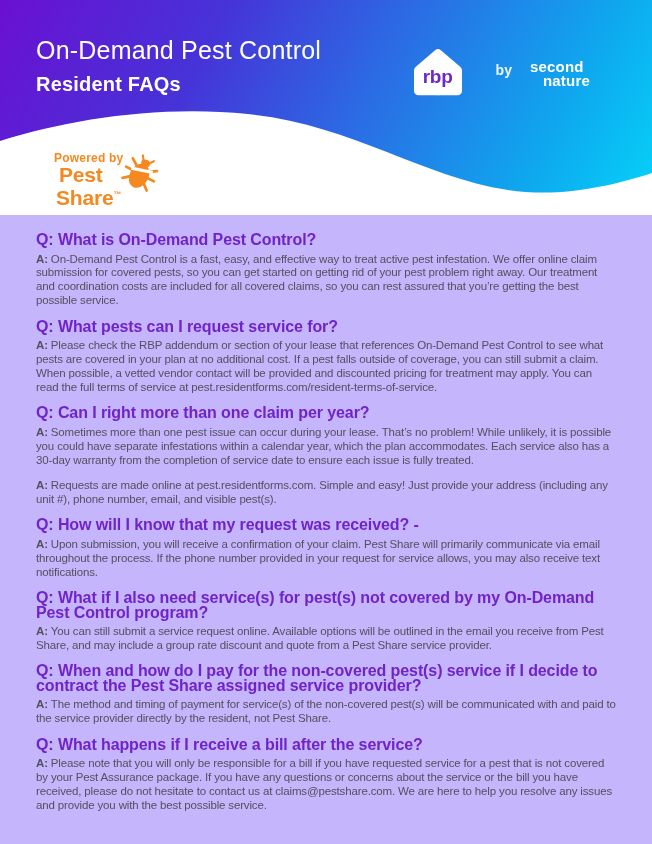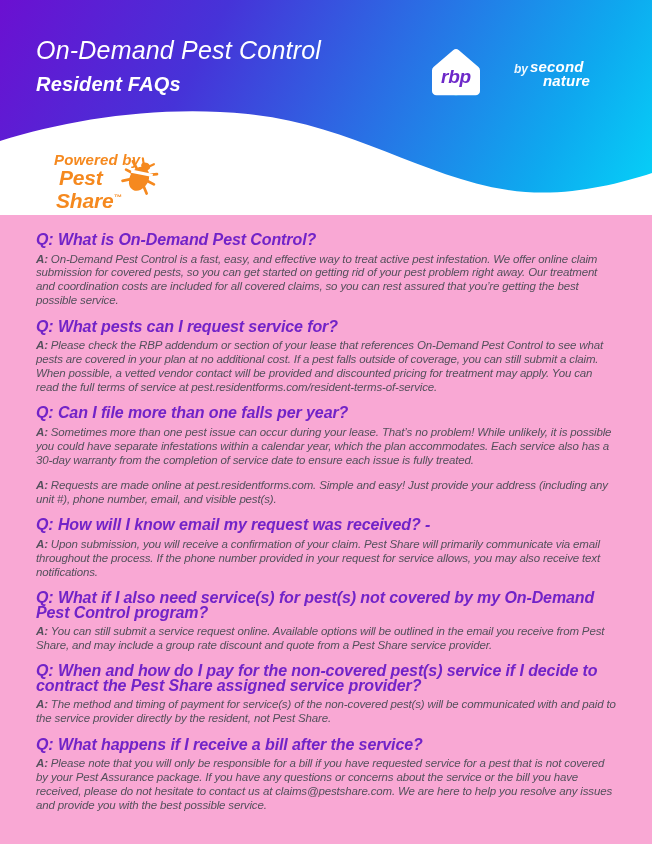--- a/index.html
+++ b/index.html
@@ -1,19 +1,19 @@
 <!DOCTYPE html>
 <html style="--grad_1: #6b10d1; --grad_2: #4633d8; --grad_3: #2b6ce4; --grad_4: #0ea9ef; --grad_5: #05d4f8; --question: #7223c8; --body_text: #54505c; --orange: #f5891f; --rbp_purple: #6d28c9; --teal: #38d1dc;"><head>
 <meta charset="utf-8">
 <style>
   * { margin:0; padding:0; box-sizing:border-box; }
   html,body { width:652px; height:844px; background:#fff; overflow:hidden;
               font-family:"Liberation Sans", sans-serif; }
 
-  .page { position:relative; width:652px; height:844px; background:#f9a8d4;font-style:italic; }
+  .page { position:relative; width:652px; height:844px; background:#c4b5fd; }
 
   
   .hero { position:relative; width:652px; height:215px;
           background:linear-gradient(118deg,
             var(--grad_1,#6b10d1) 0%,
             var(--grad_2,#4633d8) 30%,
             var(--grad_3,#2b6ce4) 55%,
             var(--grad_4,#0ea9ef) 82%,
             var(--grad_5,#05d4f8) 100%); }
   .hero-wave { position:absolute; left:0; top:0; width:652px; height:215px; display:block; }
@@ -23,27 +23,27 @@
   .hero-subtitle{ font-size:20px; font-weight:800; letter-spacing:.2px; line-height:35px; }
 
   
   .brand { position:absolute; top:42px; right:62px; display:flex; align-items:center; gap:26px; }
   .rbp-badge { position:relative; width:64px; height:64px; }
   .rbp-badge svg { position:absolute; inset:0; width:64px; height:64px; }
   .rbp-text { position:absolute; left:0; top:24px; width:100%; text-align:center;
               font-size:19px; font-weight:800; color:var(--rbp_purple,#6d28c9);
               letter-spacing:-.3px; }
   .sn-lockup { display:flex; align-items:flex-start; color:#fff; }
-  .sn-by { font-size:12px; font-weight:600; margin:2px 2px 0 0; opacity:.92; }
+  .sn-by { font-size:14px; font-weight:600; margin:2px 18px 0 0; opacity:.92; }
   .sn-words { font-size:15px; font-weight:800; line-height:14px; letter-spacing:.2px; }
   .sn-line2 { margin-left:13px; }
 
   
   .powered { position:absolute; left:36px; top:151px; z-index:3; }
-  .powered-by { color:var(--orange,#f5891f); font-size:15px; font-weight:600;
+  .powered-by { color:var(--orange,#f5891f); font-size:12px; font-weight:600;
                 margin-left:18px; letter-spacing:.2px; }
   .ps-words { color:var(--orange,#f5891f); font-weight:800; font-size:21px; line-height:20px;
               letter-spacing:-.2px; }
   .ps-line1 { position:relative;margin-left:23px; }
   .ps-line2 { margin-left:20px; }
   .tm { font-size:8px; font-weight:700; vertical-align:super; }
   .bug { position:absolute; left:60px; top:-12px; width:42px; height:42px; }
 
   
   .content { padding:18px 36px 0 36px; }
@@ -110,28 +110,28 @@
   <main class="content">
     <section class="faq">
       <h2 class="q">Q: What is On-Demand Pest Control?</h2>
       <p class="a"><strong class="a-prefix">A:</strong><span>On-Demand Pest Control is a fast, easy, and effective way to treat active pest infestation. We offer online claim submission for covered pests, so you can get started on getting rid of your pest problem right away. Our treatment and coordination costs are included for all covered claims, so you can rest assured that you’re getting the best possible service.</span></p>
     </section>
     <section class="faq">
       <h2 class="q">Q: What pests can I request service for?</h2>
       <p class="a"><strong class="a-prefix">A:</strong><span>Please check the RBP addendum or section of your lease that references On-Demand Pest Control to see what pests are covered in your plan at no additional cost. If a pest falls outside of coverage, you can still submit a claim. When possible, a vetted vendor contact will be provided and discounted pricing for treatment may apply. You can read the full terms of service at pest.residentforms.com/resident-terms-of-service.</span></p>
     </section>
     <section class="faq">
-      <h2 class="q">Q: Can I file more than one falls per year?</h2>
+      <h2 class="q">Q: Can I right more than one claim per year?</h2>
       <p class="a"><strong class="a-prefix">A:</strong><span>Sometimes more than one pest issue can occur during your lease. That’s no problem! While unlikely, it is possible you could have separate infestations within a calendar year, which the plan accommodates. Each service also has a 30-day warranty from the completion of service date to ensure each issue is fully treated.</span></p>
     </section>
     <section class="faq">
       <p class="a"><strong class="a-prefix">A:</strong><span>Requests are made online at pest.residentforms.com. Simple and easy! Just provide your address (including any unit #), phone number, email, and visible pest(s).</span></p>
     </section>
     <section class="faq">
-      <h2 class="q">Q: How will I know email my request was received? -</h2>
+      <h2 class="q">Q: How will I know that my request was received? -</h2>
       <p class="a"><strong class="a-prefix">A:</strong><span>Upon submission, you will receive a confirmation of your claim. Pest Share will primarily communicate via email throughout the process. If the phone number provided in your request for service allows, you may also receive text notifications.</span></p>
     </section>
     <section class="faq">
       <h2 class="q">Q: What if I also need service(s) for pest(s) not covered by my On-Demand Pest Control program?</h2>
       <p class="a"><strong class="a-prefix">A:</strong><span>You can still submit a service request online. Available options will be outlined in the email you receive from Pest Share, and may include a group rate discount and quote from a Pest Share service provider.</span></p>
     </section>
     <section class="faq">
       <h2 class="q">Q: When and how do I pay for the non-covered pest(s) service if I decide to contract the Pest Share assigned service provider?</h2>
       <p class="a"><strong class="a-prefix">A:</strong><span>The method and timing of payment for service(s) of the non-covered pest(s) will be communicated with and paid to the service provider directly by the resident, not Pest Share.</span></p>
     </section>

